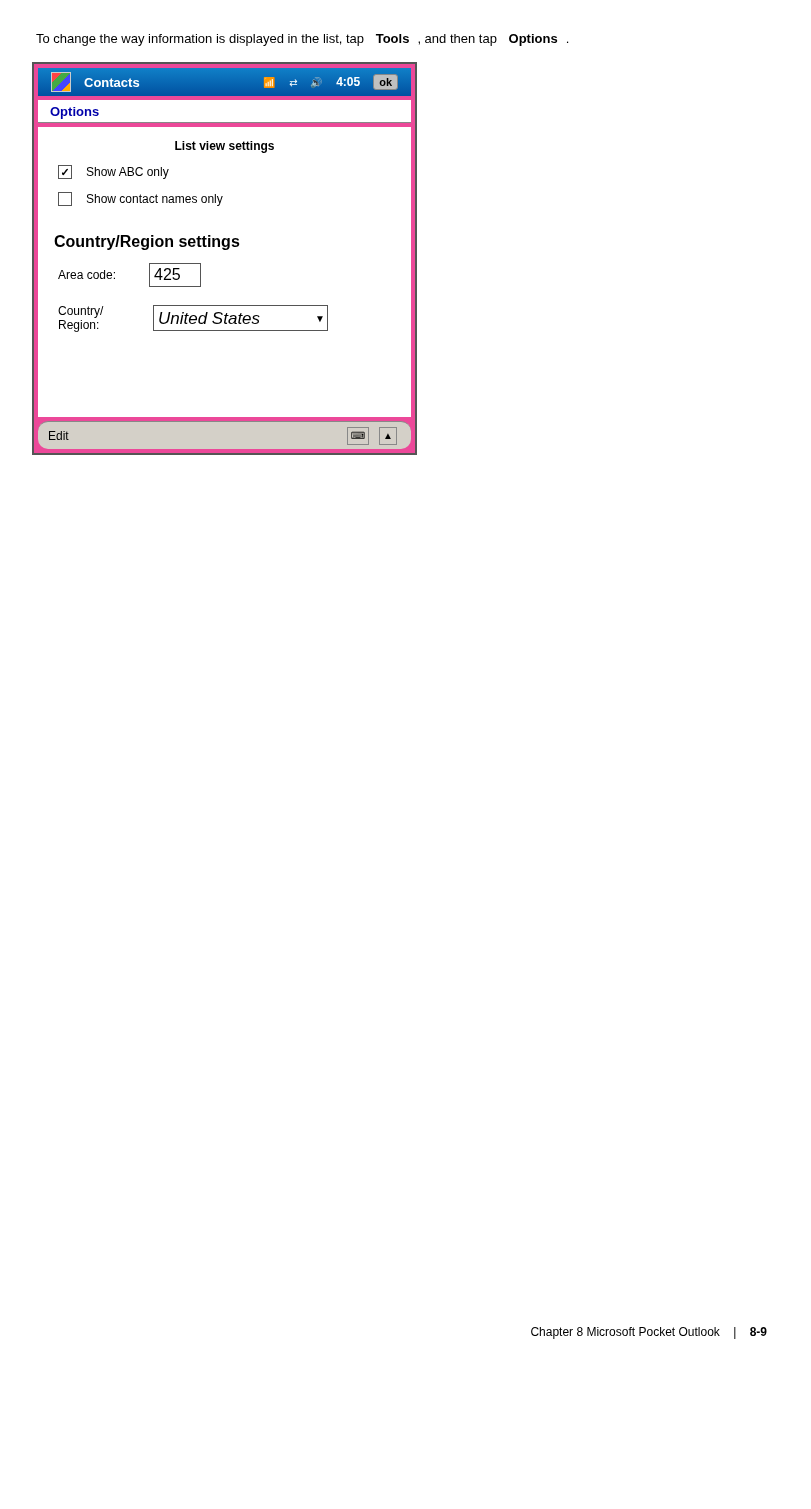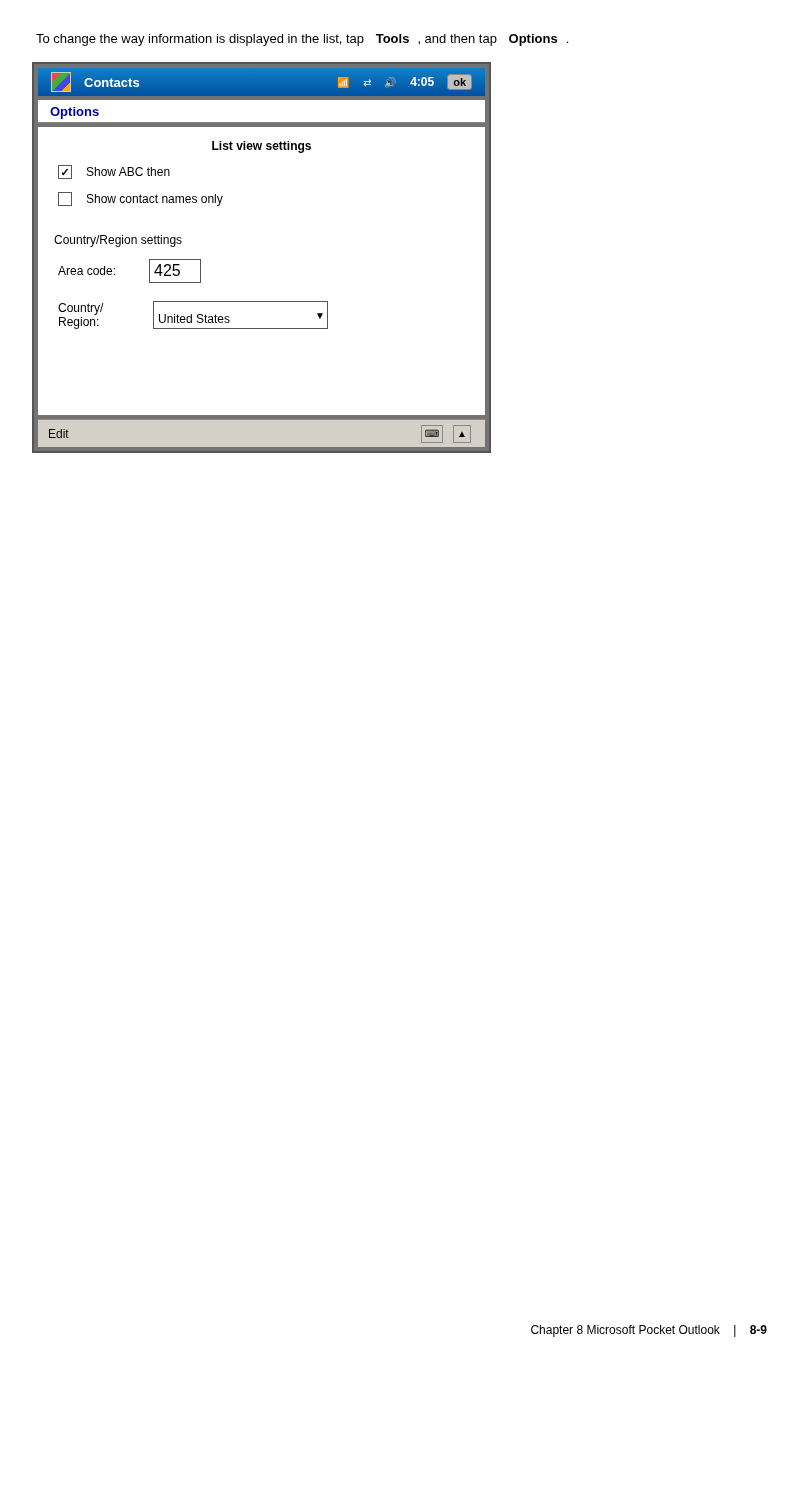--- a/index.html
+++ b/index.html
@@ -23,23 +23,23 @@
       margin-bottom: 14px;
       line-height: 1.4;
     }
 
     .intro-text strong {
       font-weight: bold;
     }
 
     
     .device-screen {
-      width: 459px;
+      width: 385px;
       border: 2px solid #555;
-      background: #737373;
+      background: #ec4899;
       font-family: 'Tahoma', Arial, sans-serif;
       font-size: 12px;
     }
 
     
     .title-bar {
       background: linear-gradient(to bottom, #1080c8, #0050a0);
       color: #ffffff;
       display: flex;
       align-items: center;
@@ -143,22 +143,22 @@
 
     .checkbox-label {
       font-size: 12px;
     }
 
     .spacer {
       height: 14px;
     }
 
     .country-section-title {
-      font-weight: normal;
-      font-size: 12px;
+      font-weight: bold;
+      font-size: 16px;
       margin-bottom: 8px;
       margin-top: 4px;
     }
 
     .form-row {
       display: flex;
       align-items: center;
       margin-bottom: 6px;
       gap: 8px;
     }
@@ -178,27 +178,28 @@
     }
 
     .country-select-wrapper {
       position: relative;
       display: inline-flex;
       align-items: center;
     }
 
     .country-select {
       border: 1px solid #555;
-      padding: 10px 24px 2px 4px;
-      font-size: 12px;
+      padding: 3px 24px 2px 4px;
+      font-size: 17px;
       width: 175px;
       background: #ffffff;
       appearance: none;
       -webkit-appearance: none;
       cursor: pointer;
+      font-style: italic;
     }
 
     .select-arrow {
       position: absolute;
       right: 3px;
       pointer-events: none;
       font-size: 10px;
       color: #000;
     }
 
@@ -208,20 +209,21 @@
 
     
     .bottom-toolbar {
       background: #d4d0c8;
       border-top: 1px solid #888;
       display: flex;
       align-items: center;
       justify-content: space-between;
       padding: 4px 6px;
       height: 28px;
+      border-radius: 10px;
     }
 
     .edit-button {
       font-size: 12px;
       font-weight: normal;
       color: #000;
       background: transparent;
       border: none;
       cursor: pointer;
     }
@@ -295,21 +297,21 @@
   <div class="options-header">
     <span class="options-title">Options</span>
   </div>
 
   <div class="content-area">
 
     <div class="section-title">List view settings</div>
 
     <div class="checkbox-row">
       <div class="checkbox-box checked"></div>
-      <span class="checkbox-label">Show ABC then</span>
+      <span class="checkbox-label">Show ABC only</span>
     </div>
 
     <div class="checkbox-row">
       <div class="checkbox-box"></div>
       <span class="checkbox-label">Show contact names only</span>
     </div>
 
     <div class="spacer"></div>
 
     <div class="country-section-title">Country/Region settings</div>

